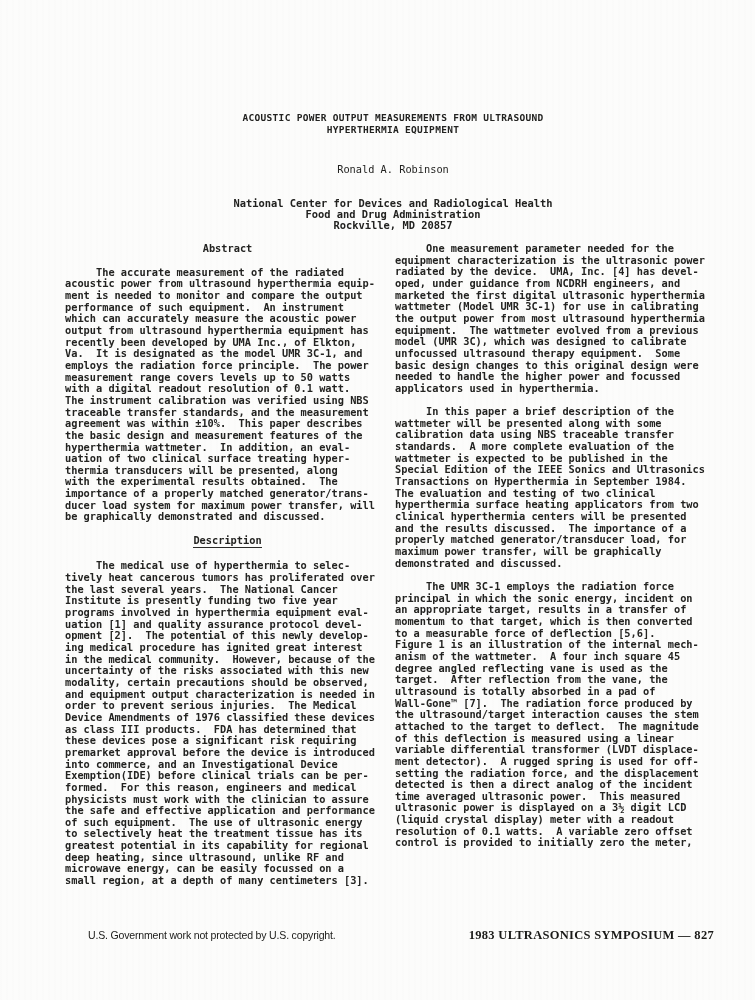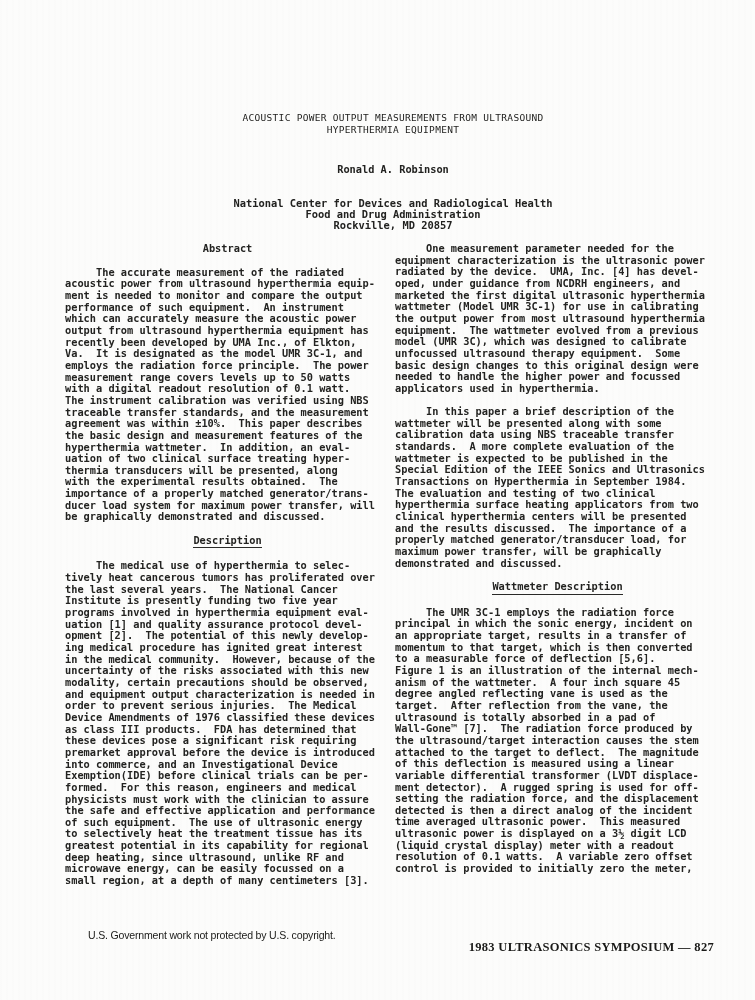--- a/index.html
+++ b/index.html
@@ -21,31 +21,31 @@
   }
   .title {
     position: absolute;
     top: 112px;
     left: 65px;
     width: 656px;
     text-align: center;
     white-space: pre;
     font-size: 9.5px;
     line-height: 12px;
+    font-weight: bold;
+    letter-spacing: 0.3px;
+  }
+  .author {
+    position: absolute;
+    top: 163px;
+    left: 65px;
+    width: 656px;
+    text-align: center;
+    font-size: 10.3px;
     font-weight: normal;
-    letter-spacing: 0.3px;
-  }
-  .author {
-    position: absolute;
-    top: 163px;
-    left: 65px;
-    width: 656px;
-    text-align: center;
-    font-size: 10.3px;
-    font-weight: bold;
   }
   .affiliation {
     position: absolute;
     top: 198px;
     left: 65px;
     width: 656px;
     text-align: center;
     white-space: pre;
     font-size: 10.4px;
     line-height: 11px;
@@ -96,21 +96,21 @@
     font-size: 11px;
     letter-spacing: -0.2px;
     color: #1a1a18;
     transform: scaleX(0.96);
     transform-origin: left center;
     white-space: nowrap;
   }
   .proceedings {
     position: absolute;
     right: 41px;
-    top: 12px;
+    top: 0;
     font-family: "Liberation Serif", serif;
     font-weight: bold;
     font-size: 12.5px;
     letter-spacing: 0.3px;
     color: #1a1a18;
     white-space: nowrap;
   }
 </style>
 </head>
 <body>
@@ -204,21 +204,20 @@
 wattmeter is expected to be published in the
 Special Edition of the IEEE Sonics and Ultrasonics
 Transactions on Hyperthermia in September 1984.
 The evaluation and testing of two clinical
 hyperthermia surface heating applicators from two
 clinical hyperthermia centers will be presented
 and the results discussed.  The importance of a
 properly matched generator/transducer load, for
 maximum power transfer, will be graphically
 demonstrated and discussed.</div>
-      <div class="heading"><span class="u">Wattmeter Description</span></div>
       <div class="para">     The UMR 3C-1 employs the radiation force
 principal in which the sonic energy, incident on
 an appropriate target, results in a transfer of
 momentum to that target, which is then converted
 to a measurable force of deflection [5,6].
 Figure 1 is an illustration of the internal mech-
 anism of the wattmeter.  A four inch square 45
 degree angled reflecting vane is used as the
 target.  After reflection from the vane, the
 ultrasound is totally absorbed in a pad of

